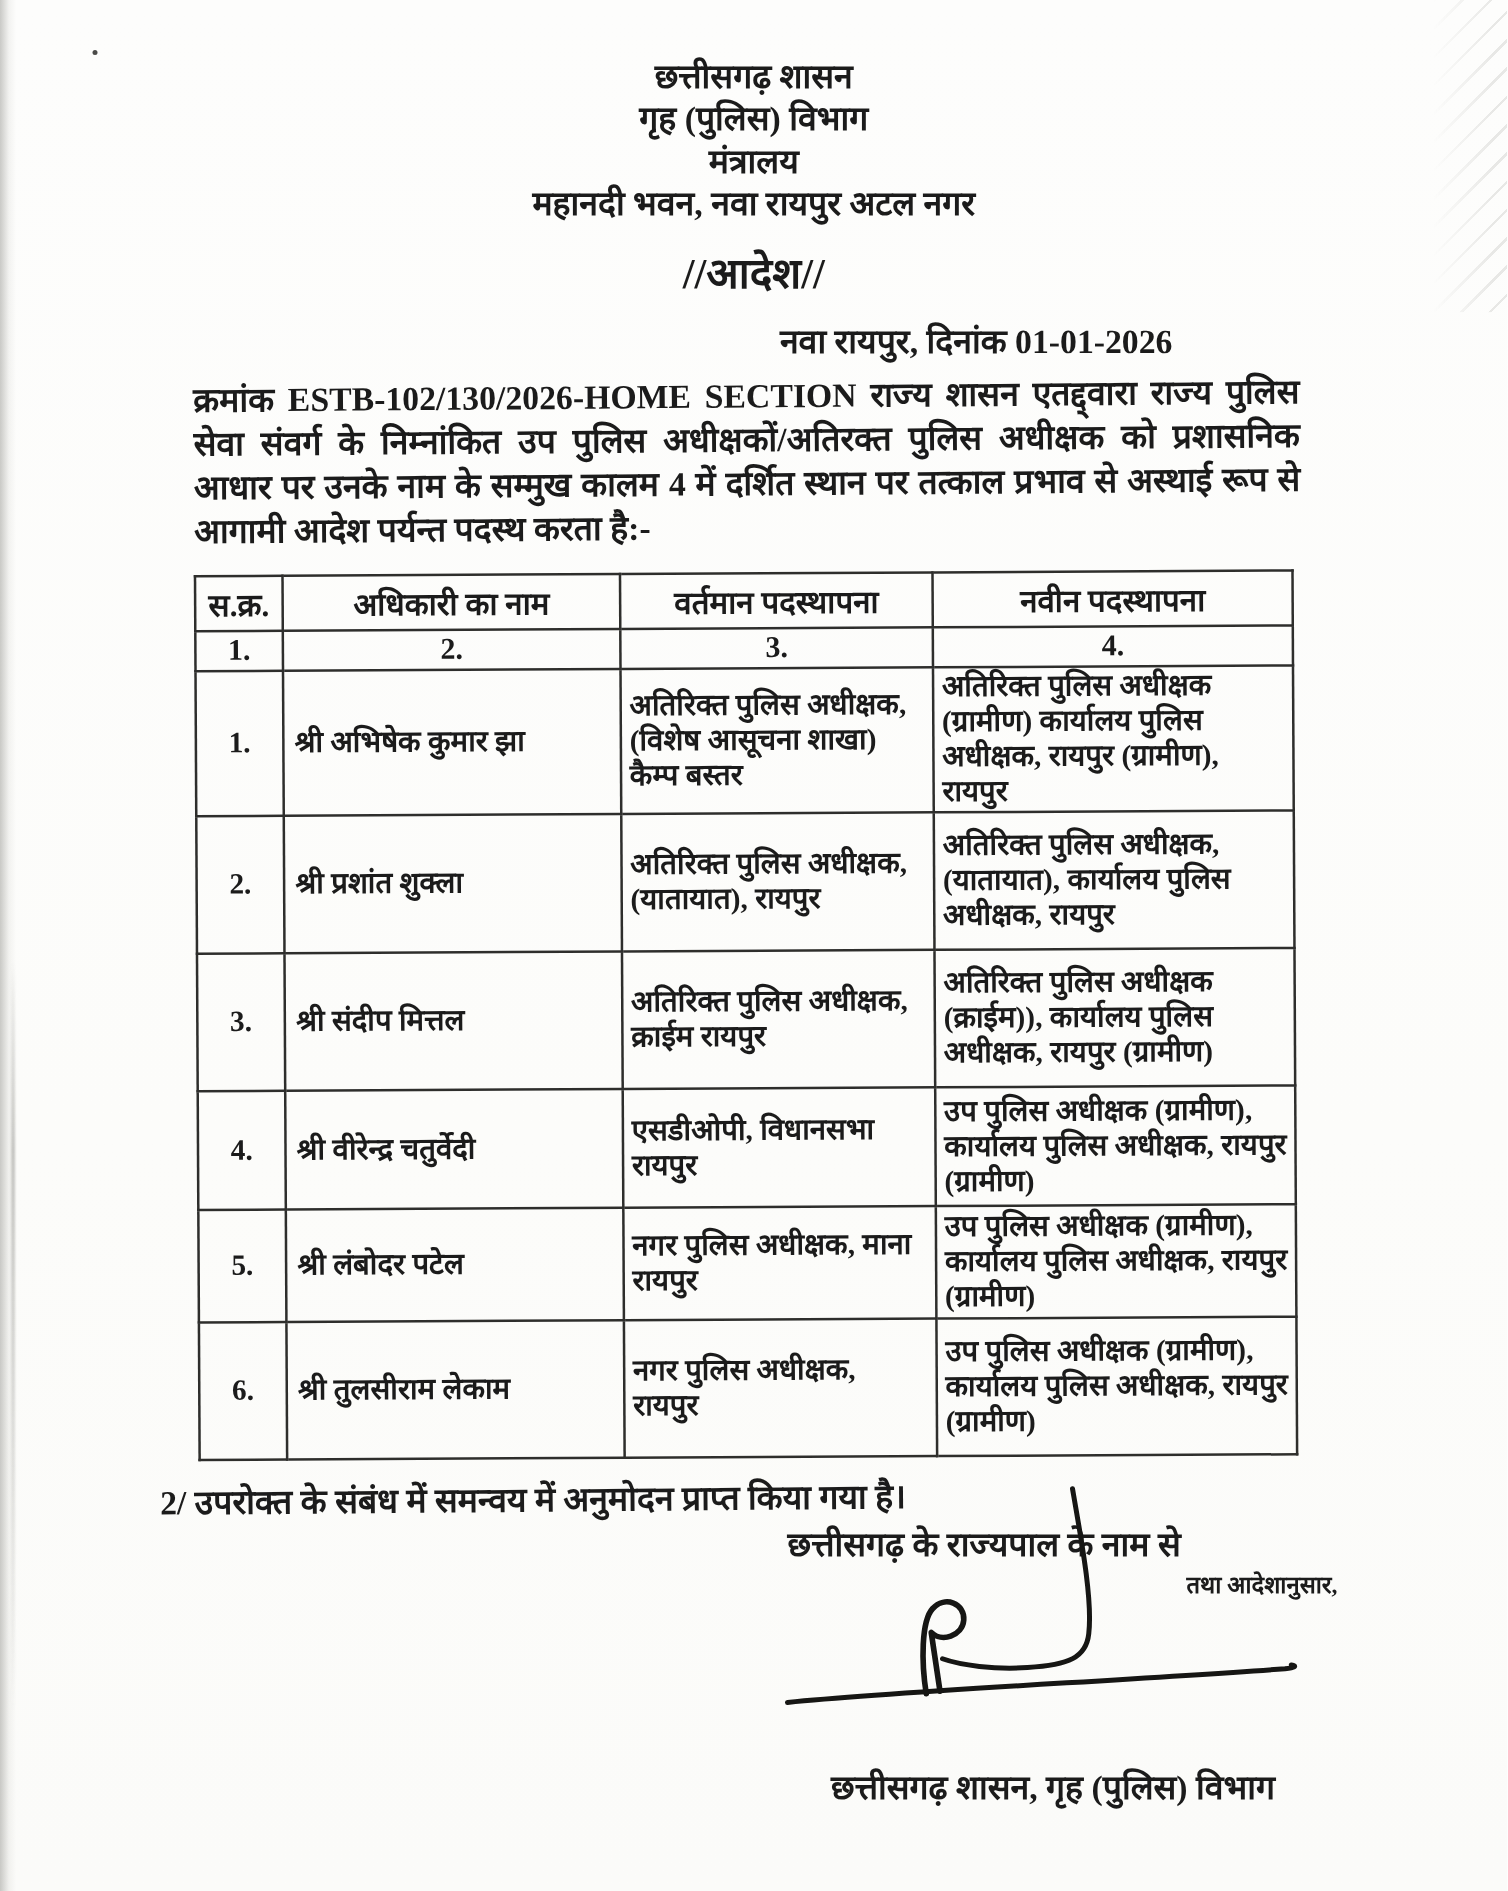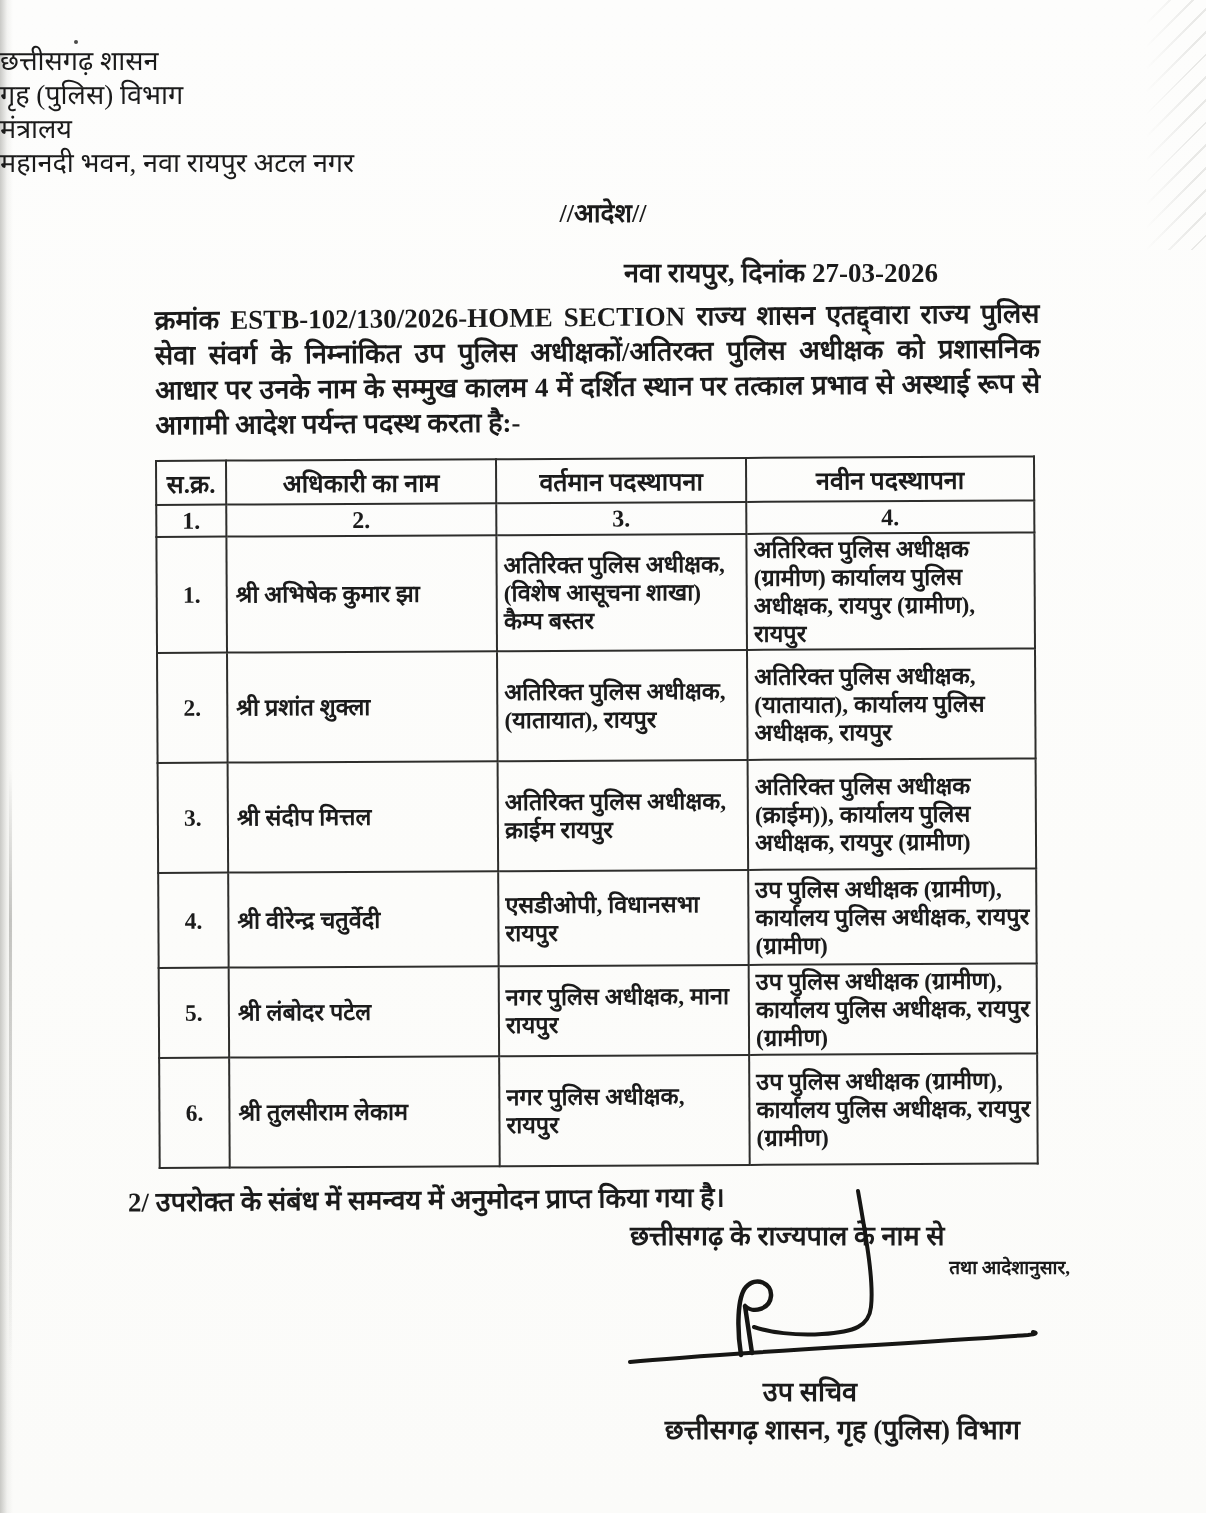--- a/index.html
+++ b/index.html
@@ -16,23 +16,23 @@
     background:linear-gradient(to right,rgba(150,150,145,.5),rgba(205,205,200,.22) 55%,rgba(255,255,255,0));}
   .left-scan-streak{position:absolute;left:9px;top:770px;width:3px;height:600px;
     background:linear-gradient(to bottom,transparent,rgba(110,110,105,.38) 25%,rgba(110,110,105,.14) 75%,transparent);
     filter:blur(.7px);}
   .corner-hatch{position:absolute;right:0;top:0;width:60px;height:250px;opacity:.35;
     background:repeating-linear-gradient(135deg,rgba(140,140,135,.5) 0 2px,transparent 2px 16px);
     -webkit-mask-image:linear-gradient(to left,#000 20%,transparent);
             mask-image:linear-gradient(to left,#000 20%,transparent);}
   .speck{position:absolute;left:74px;top:40px;width:4px;height:4px;background:#4a4a48;border-radius:50%;}
 
-  .doc-header{position:absolute;top:44px;left:0;width:100%;text-align:left;font-weight:normal;}
+  .doc-header{position:absolute;top:44px;left:0;width:100%;text-align:center;font-weight:bold;}
   .doc-header div{font-size:27px;line-height:34px;}
-  .order-title{position:absolute;top:194px;left:0;width:100%;text-align:center;font-size:26px;font-weight:bold;}
+  .order-title{position:absolute;top:194px;left:0;width:100%;text-align:center;font-size:34px;font-weight:bold;}
   .dateline{position:absolute;top:253px;left:0;width:938px;text-align:right;font-size:27px;font-weight:bold;}
 
   .body-para{position:absolute;top:300px;left:155px;width:885px;font-size:27px;line-height:35px;
     font-weight:bold;text-align:justify;transform:rotate(-0.45deg);}
 
   table.doc-table{position:absolute;top:460px;left:155px;width:878px;border-collapse:collapse;
     font-weight:bold;transform:rotate(-0.3deg);transform-origin:left top;table-layout:fixed;}
   .doc-table th,.doc-table td{border:2px solid #2e2e2c;vertical-align:middle;overflow:hidden;}
   .doc-table th{font-size:25px;padding:2px 4px;font-weight:bold;height:38px;}
   .doc-table td{font-size:23.5px;line-height:28px;padding:1px 6px;}
@@ -65,21 +65,21 @@
 
   <div class="doc-header">
     <div>छत्तीसगढ़ शासन</div>
     <div>गृह (पुलिस) विभाग</div>
     <div>मंत्रालय</div>
     <div>महानदी भवन, नवा रायपुर अटल नगर</div>
   </div>
 
   <div class="order-title">//आदेश//</div>
 
-  <div class="dateline">नवा रायपुर, दिनांक 27-03-2026</div>
+  <div class="dateline">नवा रायपुर, दिनांक 01-01-2026</div>
 
   <div class="body-para">क्रमांक ESTB-102/130/2026-HOME SECTION राज्य शासन एतद्द्वारा राज्य पुलिस सेवा संवर्ग के निम्नांकित उप पुलिस अधीक्षकों/अतिरक्त पुलिस अधीक्षक को प्रशासनिक आधार पर उनके नाम के सम्मुख कालम 4 में दर्शित स्थान पर तत्काल प्रभाव से अस्थाई रूप से आगामी आदेश पर्यन्त पदस्थ करता है:-</div>
 
   <table class="doc-table">
     <colgroup>
       <col style="width:70px">
         <col style="width:270px">
         <col style="width:250px">
         <col style="width:288px">
     </colgroup>
@@ -143,16 +143,15 @@
   <div class="sig-line2">तथा आदेशानुसार,</div>
 
   <svg class="signature-svg" viewBox="0 0 470 200">
     <g fill="none" stroke="#161614" stroke-linecap="round" stroke-linejoin="round">
       <path d="M 258 6 C 266 52, 274 96, 271 122 C 269 141, 255 147, 222 149 C 196 151, 168 147, 154 142" stroke-width="4"></path>
       <path d="M 141 170 C 137 145, 137 112, 146 102 C 156 91, 172 98, 171 111 C 170 124, 153 129, 145 121 L 152 168" stroke-width="4.5"></path>
       <path d="M 30 177 C 120 168, 290 160, 428 150 C 436 149, 438 148, 433 147" stroke-width="4"></path>
     </g>
   </svg>
 
-  <div class="sig-designation">उप सचिव</div>
   <div class="sig-department">छत्तीसगढ़ शासन, गृह (पुलिस) विभाग</div>
 
 </div>
 
 </body></html>

